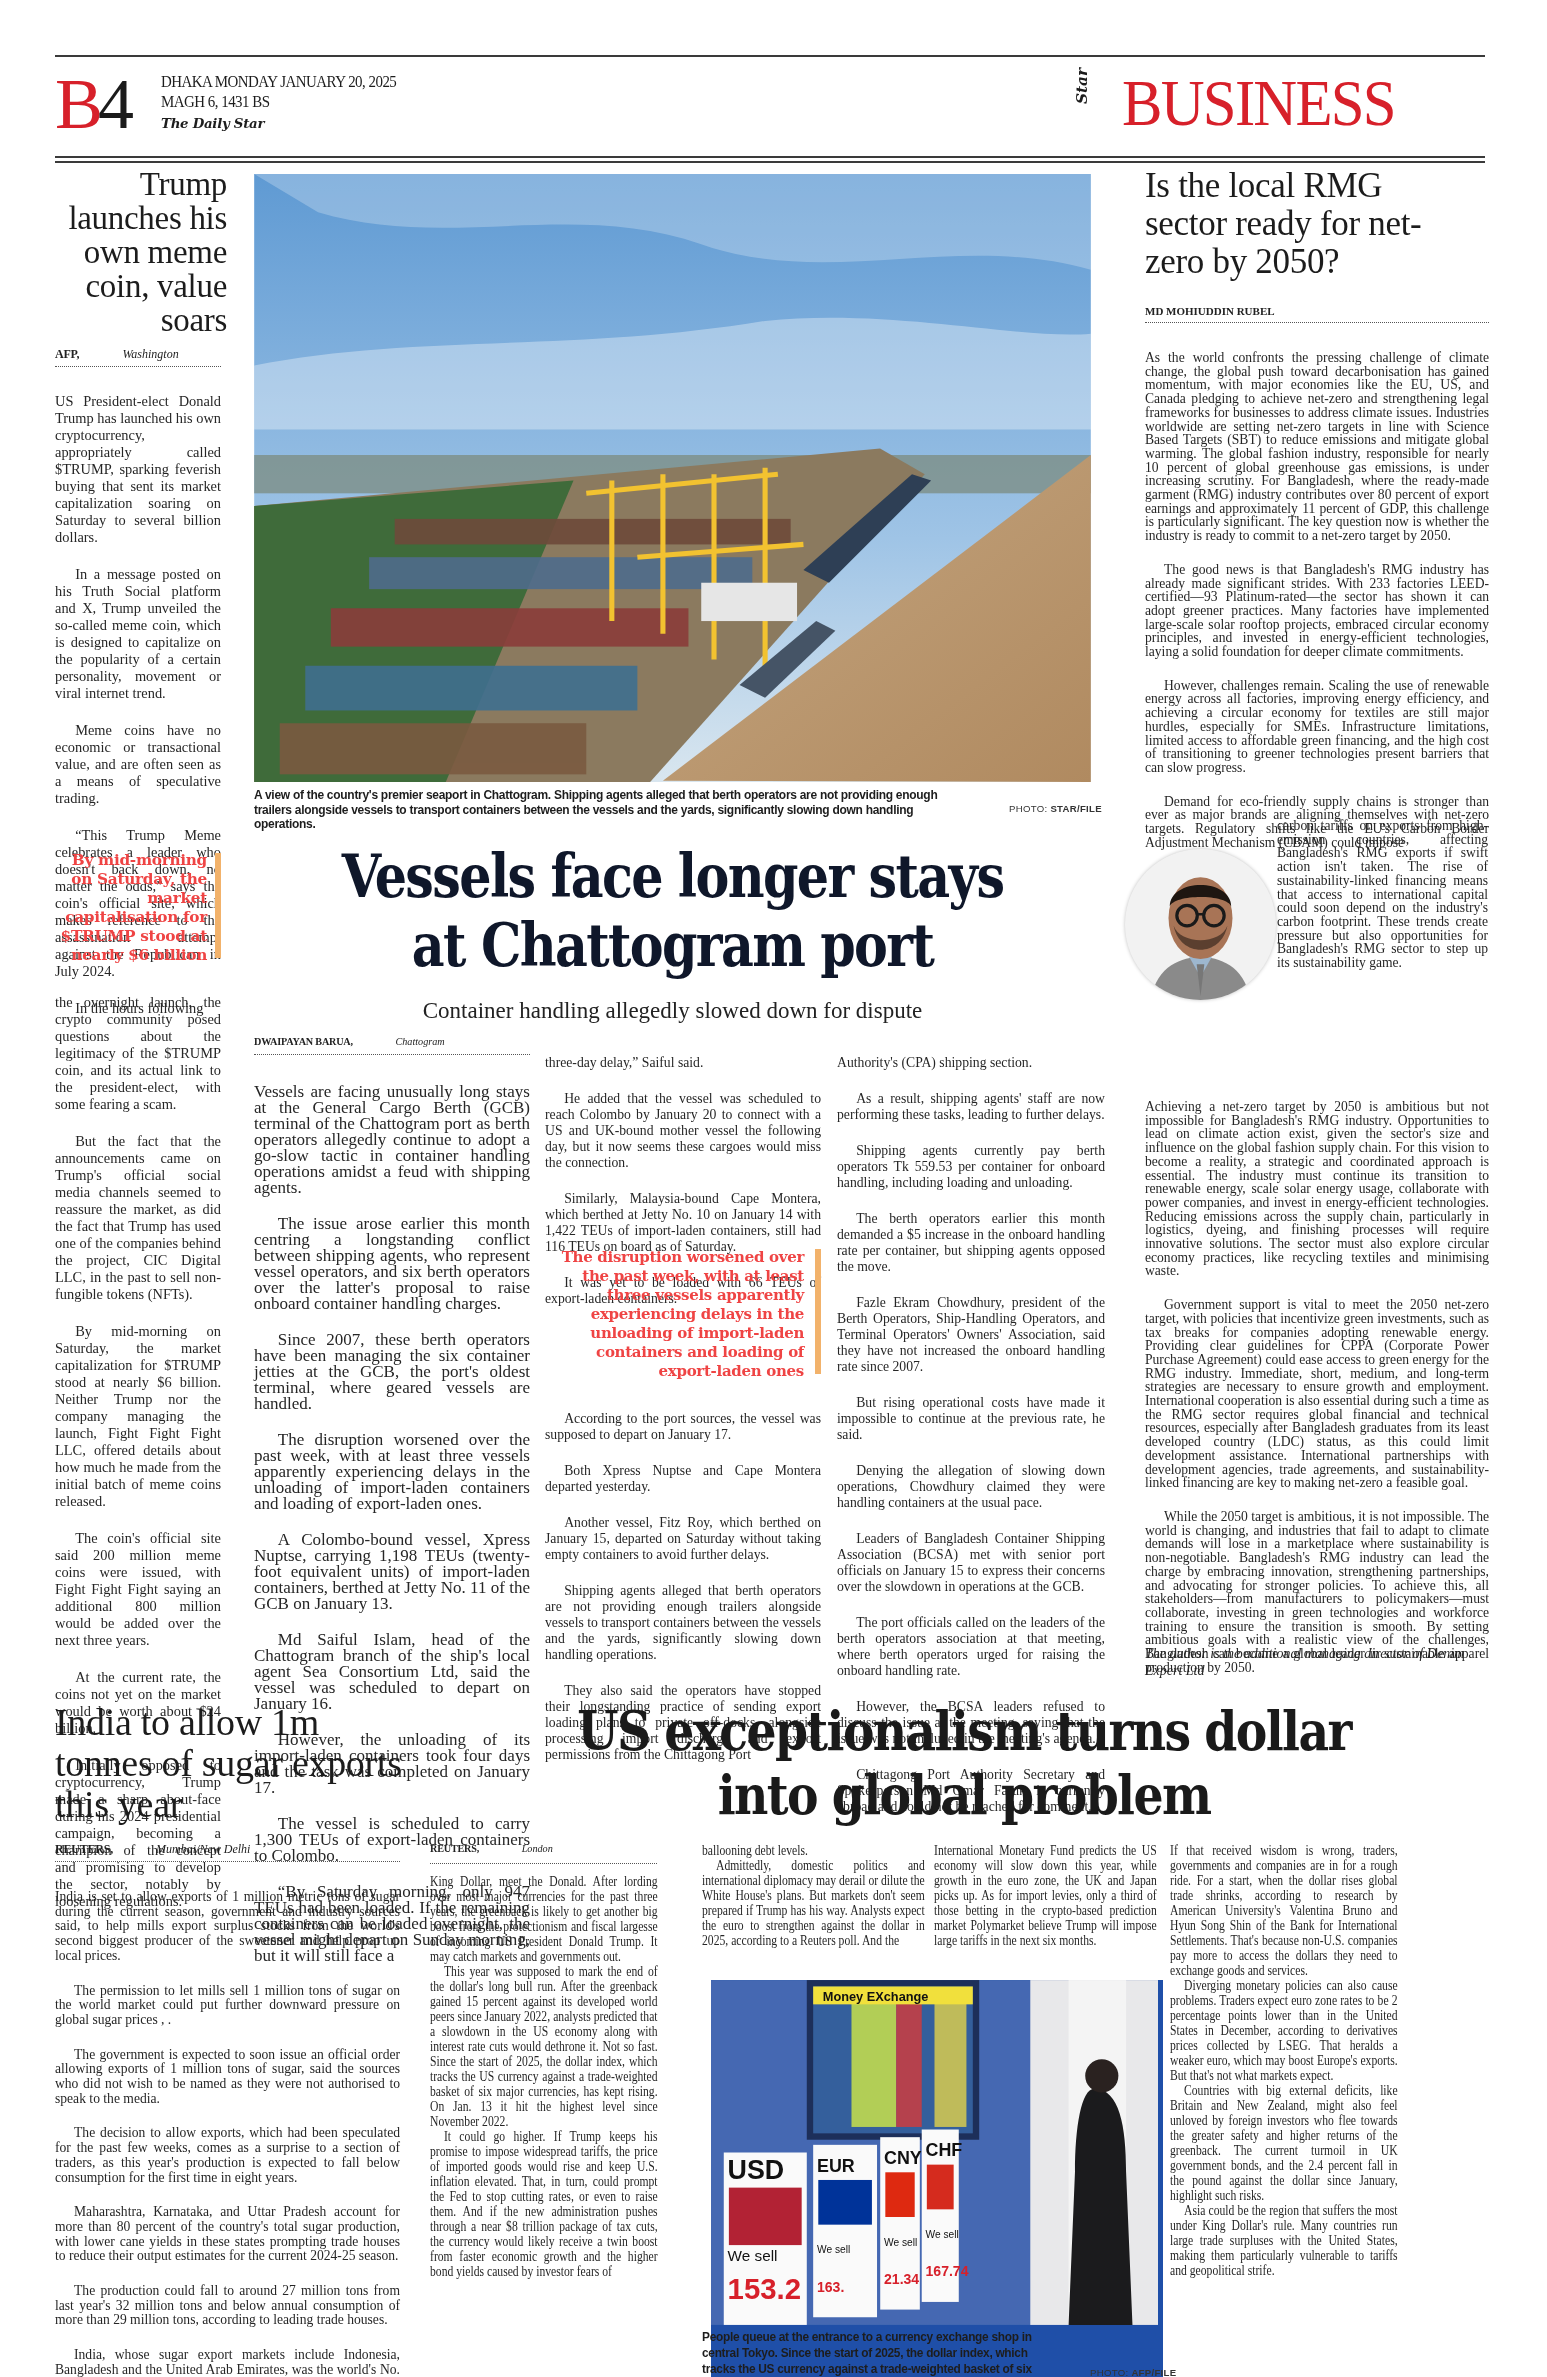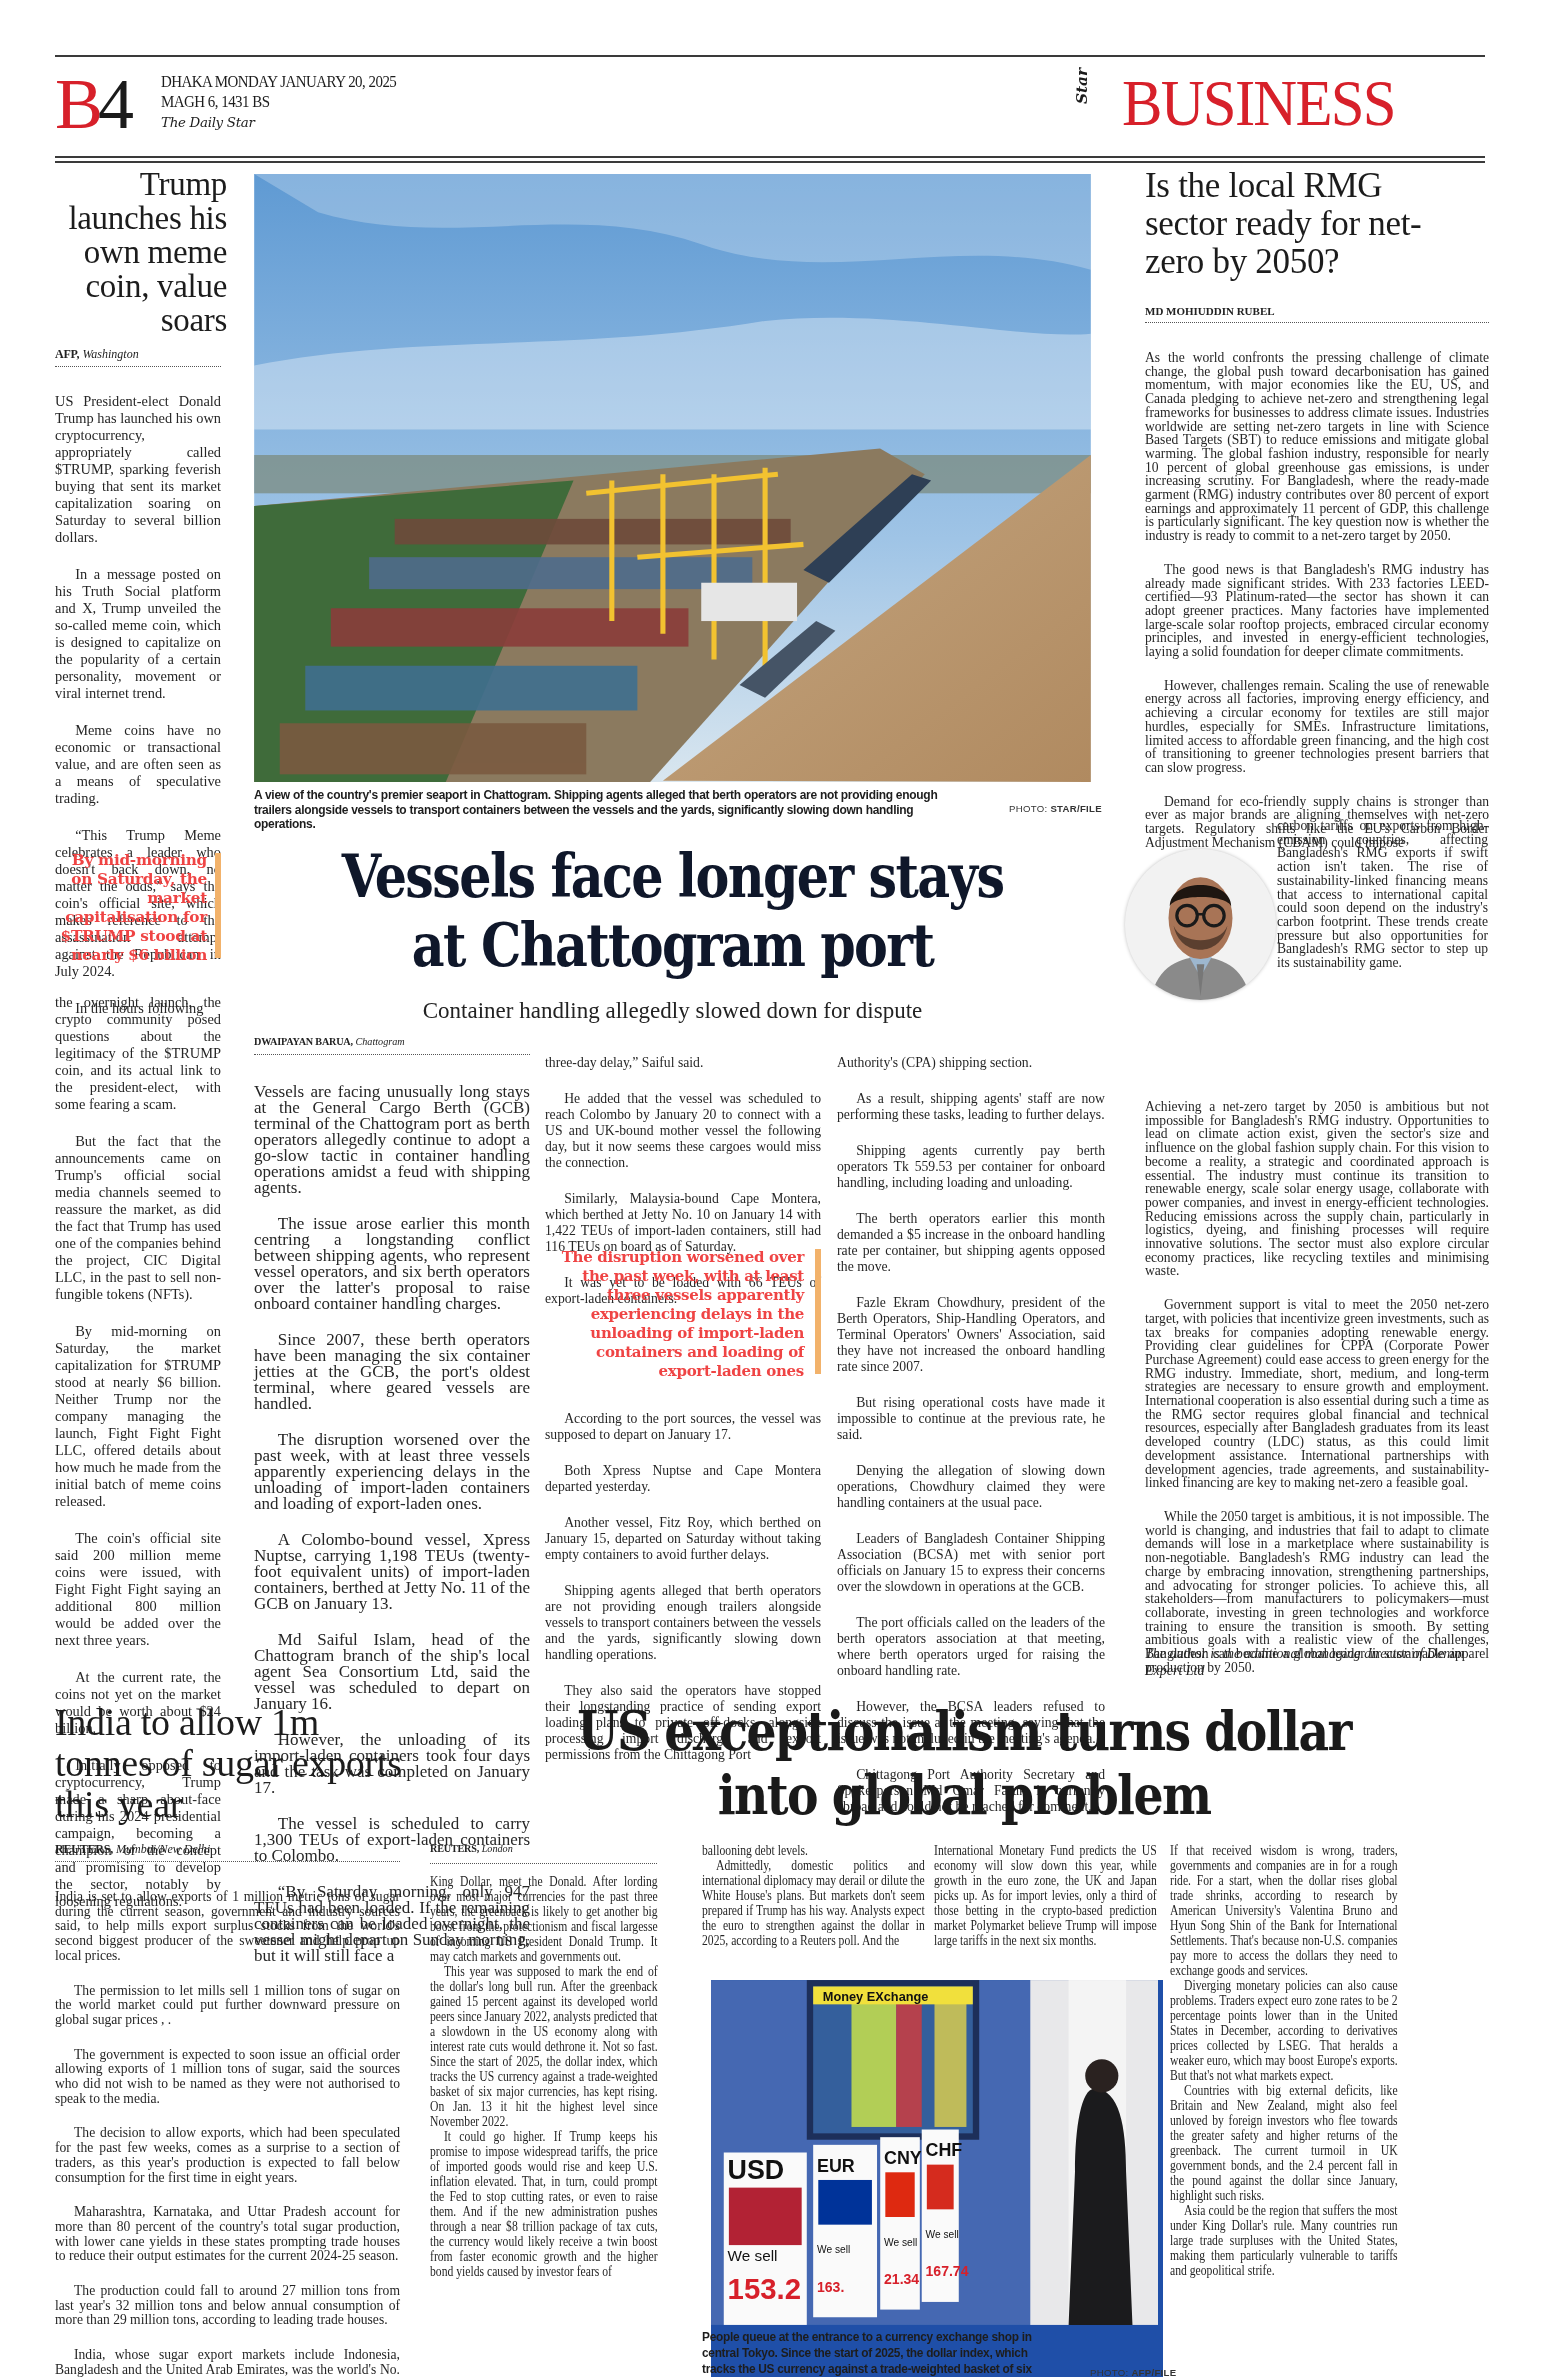--- a/index.html
+++ b/index.html
@@ -8,40 +8,40 @@
   .abs { position: absolute; }
   .rule { position: absolute; background: #3a3a3a; height: 2.6px; }
   .body-text { font-family: "Liberation Serif", serif; font-size: 14.4px; line-height: 17px; text-align: justify; color: #262626; }
   .body-text p { text-indent: 1.4em; margin-top: 20px; }
   .body-text p.first { text-indent: 0; }
   .cond { font-family: "Liberation Serif", serif; font-size: 14.7px; line-height: 17.6px; text-align: justify; color: #262626; transform-origin: 0 0; }
   .cond p { text-indent: 1.2em; }
   .cond p.first { text-indent: 0; }
   .byline { font-family: "Liberation Serif", serif; font-size: 12px; color: #222; }
   .byline b { font-weight: bold; letter-spacing: -0.2px; }
-  .byline i { font-style: italic; }
+  .byline i { font-style: italic; margin-left: 40px; }
   .dots { border-bottom: 1.9px dotted #555; height: 0; }
   .quote { font-family: "DejaVu Serif", serif; font-weight: bold; text-align: right; color: #ef4444; letter-spacing: -0.3px; }
   .quote-bar { position: absolute; width: 5.7px; background: #f2b26b; }
   .headline-serif { font-family: "Liberation Serif", serif; color: #1c1c1c; }
   .caption { font-family: "Liberation Sans", sans-serif; font-weight: bold; color: #1d1d1d; letter-spacing: -0.3px; }
   .credit { font-family: "Liberation Sans", sans-serif; font-size: 9.6px; color: #333; letter-spacing: 0.3px; }
   .credit b { font-weight: bold; }
 </style>
 </head>
 <body>
 
 <div class="rule" data-name="masthead-top-rule" style="left:55px; top:55px; width:1430px; height:1.9px;"></div>
 
 <div class="abs" data-name="page-number" style="left:55px; top:69px; height:70px; font-family:'Liberation Serif',serif; font-size:72px; line-height:70px; letter-spacing:-5.1px;">
   <span data-name="page-number-letter" style="color:#d7202a;">B</span><span data-name="page-number-digit" style="color:#1b1b1b;">4</span>
 </div>
 <div class="abs" data-name="dateline" style="left:161px; top:72px; font-family:'Liberation Serif',serif; font-size:17px; letter-spacing:-0.6px; transform:scaleX(0.88); transform-origin:0 0; white-space:nowrap;">DHAKA MONDAY JANUARY 20, 2025</div>
 <div class="abs" data-name="bangla-date" style="left:161px; top:92px; font-family:'Liberation Serif',serif; font-size:17px; letter-spacing:-0.6px; transform:scaleX(0.88); transform-origin:0 0; white-space:nowrap;">MAGH 6, 1431 BS</div>
-<div class="abs" data-name="paper-name-logo" style="left:161px; top:115px; font-family:'DejaVu Serif',serif; font-style:italic; font-weight:normal; font-size:13.4px; letter-spacing:-0.3px; white-space:nowrap;">The Daily Star</div>
+<div class="abs" data-name="paper-name-logo" style="left:161px; top:115px; font-family:'DejaVu Serif',serif; font-style:italic; font-weight:bold; font-size:13.4px; letter-spacing:-0.3px; white-space:nowrap;">The Daily Star</div>
 
 <div class="abs" data-name="section-prefix-logo" style="left:1073px; top:104px; font-family:'DejaVu Serif',serif; font-style:italic; font-weight:bold; font-size:15.3px; transform:rotate(-90deg); transform-origin:0 0; white-space:nowrap; color:#1b1b1b;">Star</div>
 <div class="abs" data-name="section-title" style="left:1122px; top:70px; font-family:'Liberation Serif',serif; font-size:66px; line-height:66px; color:#d7202a; letter-spacing:-1.9px; transform:scaleX(0.92); transform-origin:0 0; white-space:nowrap;">BUSINESS</div>
 
 <div class="rule" data-name="masthead-bottom-rule" style="left:55px; top:156px; width:1430px; height:1.9px;"></div>
 <div class="rule" data-name="masthead-bottom-rule-2" style="left:55px; top:161px; width:1430px; height:1.9px;"></div>
 
 <div class="abs headline-serif" data-name="trump-headline" style="left:55px; top:167px; width:172px; font-size:33px; line-height:34px; letter-spacing:-0.3px;text-align:right;">Trump launches his own meme coin, value soars</div>
 <div class="abs byline" data-name="trump-byline" style="left:55px; top:347px; width:172px;">
   <b data-name="trump-byline-agency">AFP,</b> <i data-name="trump-byline-place">Washington</i>

